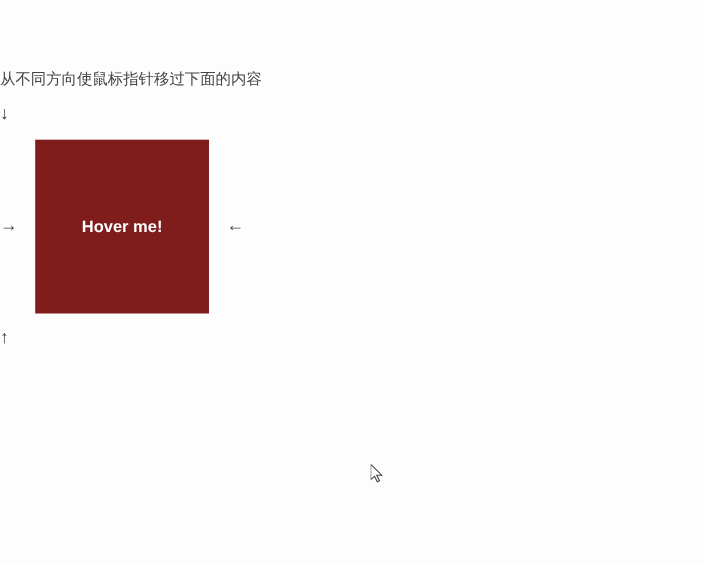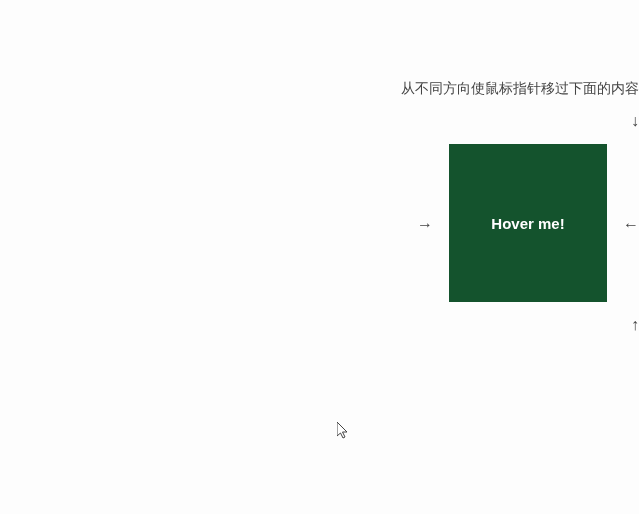--- a/index.html
+++ b/index.html
@@ -9,24 +9,24 @@
     }
     body {
       width: 639px;
       height: 514px;
       background: #fdfdfd;
       font-family: "Microsoft YaHei", "PingFang SC", Arial, sans-serif;
       position: relative;
     }
     .container {
       width: 100%;
-      padding-top: 80px;
+      padding-top: 63px;
       display: flex;
       flex-direction: column;
-      align-items: flex-end;
+      align-items: flex-start;
     }
     .instruction {
       font-size: 14px;
       color: #444;
       margin-bottom: 14px;
       text-align: center;
     }
     .arrow {
       font-size: 16px;
       color: #444;
@@ -45,21 +45,21 @@
     }
     .arrow-left {
       margin-right: 16px;
     }
     .arrow-right {
       margin-left: 16px;
     }
     .hover-box {
       width: 158px;
       height: 158px;
-      background: #14532d;
+      background: #7f1d1d;
       display: flex;
       align-items: center;
       justify-content: center;
       cursor: pointer;
     }
     .hover-text {
       color: #ffffff;
       font-weight: bold;
       font-size: 15px;
       font-family: Arial, sans-serif;

